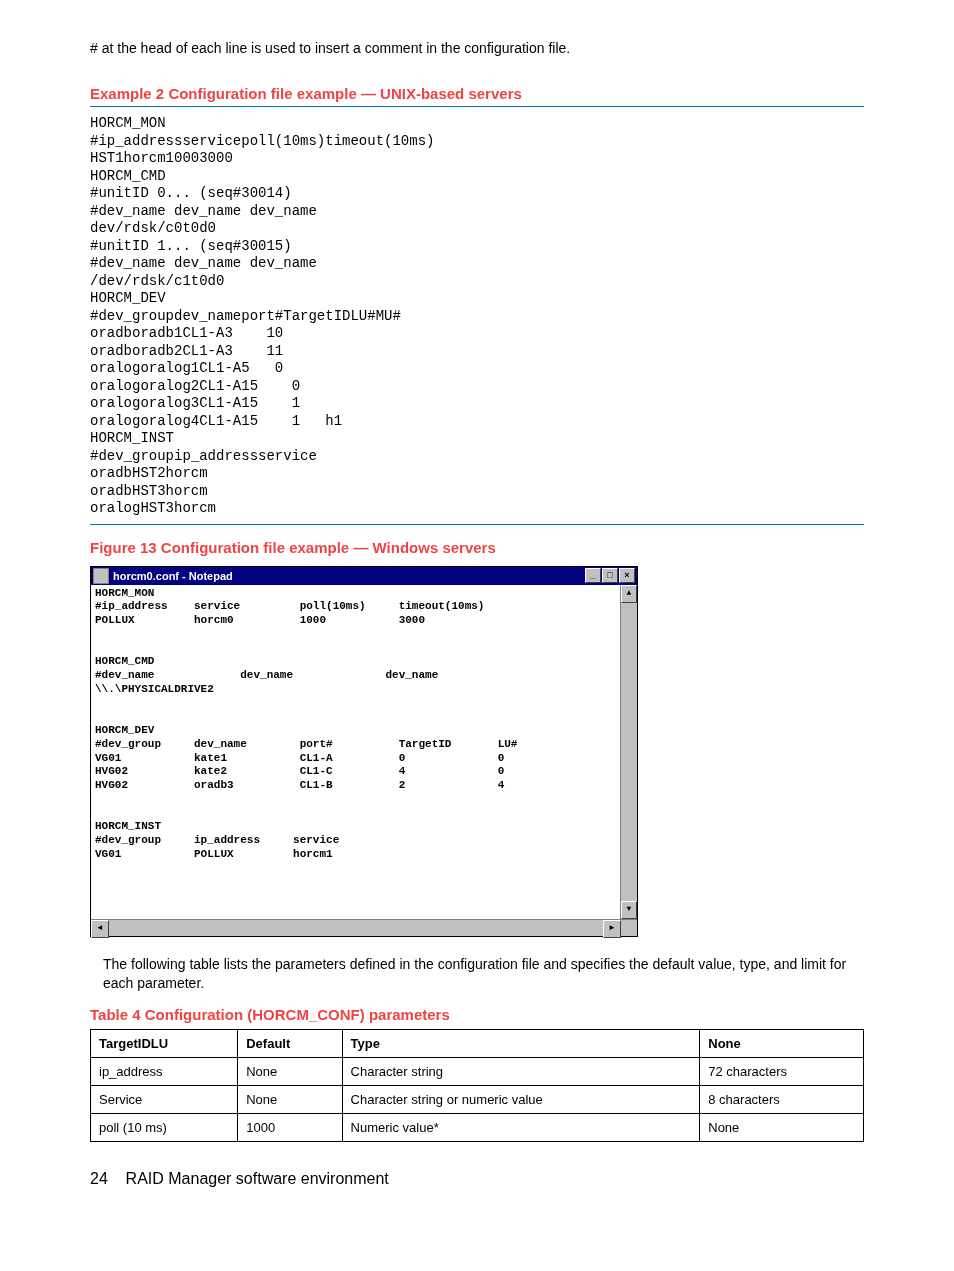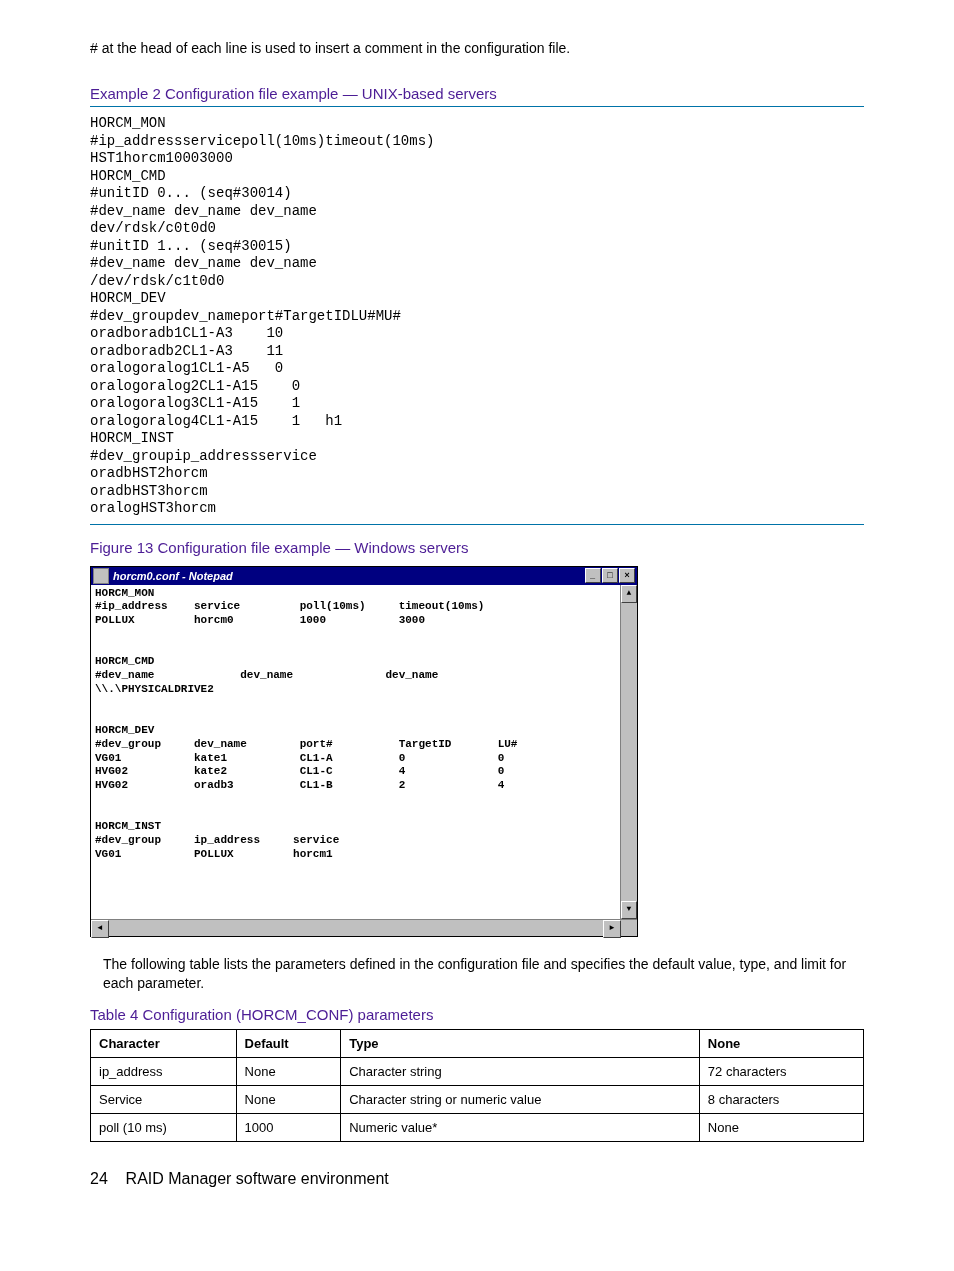--- a/index.html
+++ b/index.html
@@ -7,22 +7,22 @@
     margin: 0;
     padding: 40px 90px 20px 90px;
     font-size: 14px;
     color: #000;
     background: #fff;
   }
   .intro-text {
     margin-bottom: 29px;
   }
   .heading-blue {
-    color: #4c1d95;
-    font-weight: normal;
+    color: #ef4444;
+    font-weight: bold;
     font-size: 15px;
     margin: 12px 0 4px 0;
   }
   .rule {
     border: none;
     border-top: 1px solid #0073a8;
     margin: 2px 0 8px 0;
   }
   .rule-bottom {
     border: none;
@@ -49,21 +49,20 @@
   .notepad-titlebar {
     background: #000080;
     color: #fff;
     display: flex;
     justify-content: space-between;
     align-items: center;
     padding: 1px 2px;
     font-family: Tahoma, Arial, sans-serif;
     font-size: 11px;
     font-weight: bold;
-    font-style: italic;
   }
   .title-left {
     display: flex;
     align-items: center;
     gap: 4px;
   }
   .title-icon {
     width: 14px;
     height: 14px;
     background: #c0c0c0;
@@ -266,21 +265,21 @@
   </div>
 </div>
 
 <div class="para">The following table lists the parameters defined in the configuration file and specifies the default value, type, and limit for each parameter.</div>
 
 <div class="heading-blue">Table 4 Configuration (HORCM_CONF) parameters</div>
 
 <table class="param-table">
   <thead>
     <tr>
-      <th>Character</th>
+      <th>TargetIDLU</th>
       <th>Default</th>
       <th>Type</th>
       <th>None</th>
     </tr>
   </thead>
   <tbody>
     <tr>
       <td>ip_address</td>
       <td>None</td>
       <td>Character string</td>

